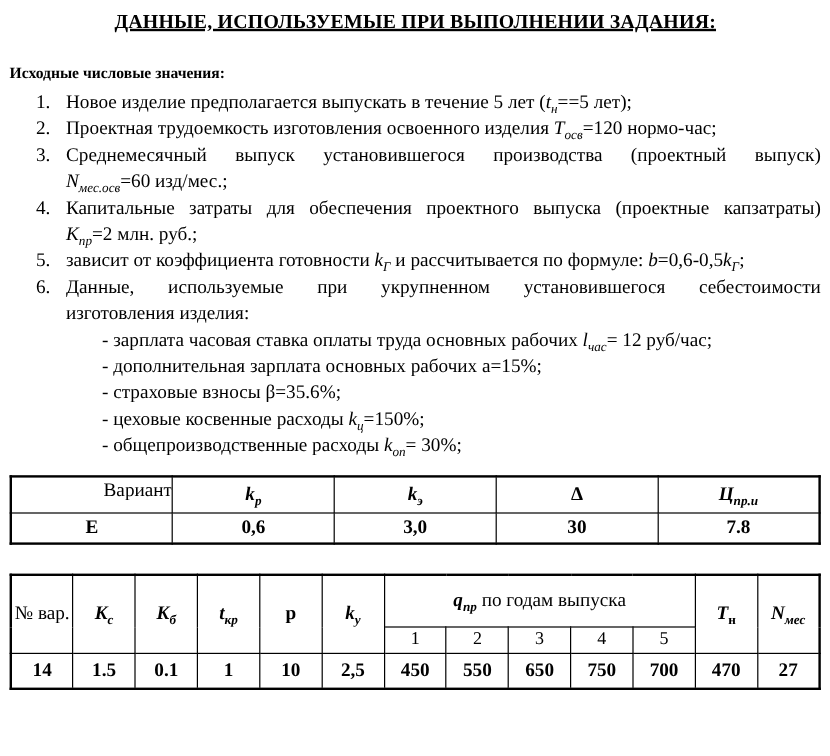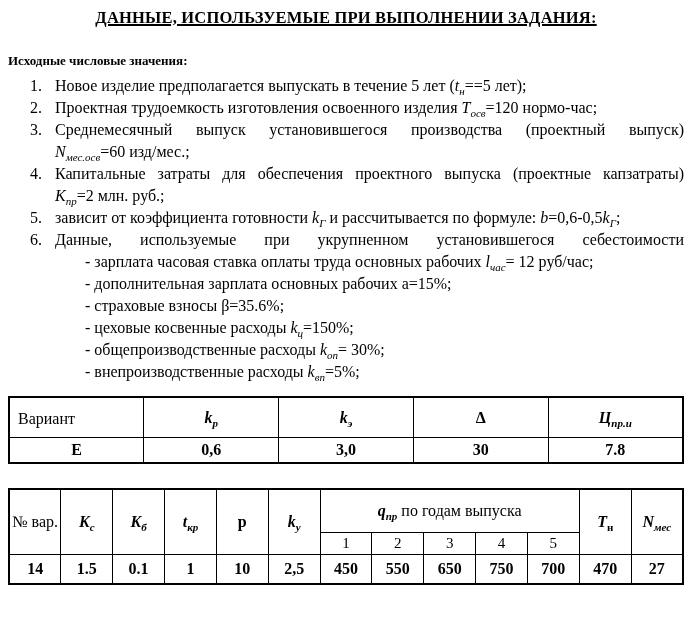--- a/index.html
+++ b/index.html
@@ -49,21 +49,21 @@
   td {
     border: 1.5px solid #000;
     text-align: center;
     vertical-align: middle;
     padding: 0;
     overflow: hidden;
   }
   .t1 { margin-top: 13px; }
   .t1 .hrow td { height: 27px; font-size: 16px; }
   .t1 .drow td { height: 24px; font-weight: bold; }
-  .t1 .left { text-align: left; padding-left: 8px; vertical-align: top; padding-top: 12px; }
+  .t1 .left { text-align: right; padding-left: 8px; vertical-align: top; padding-top: 2px; }
 
   .t2 { margin-top: 24px; }
   .t2 .h1 td { font-size: 16px; }
   .t2 td[rowspan] { height: 64px; }
   .t2 .qcell { height: 42px; font-size: 15.5px; }
   .t2 .h2 td { height: 21px; font-size: 15px; }
   .t2 .drow td { height: 28px; font-weight: bold; font-size: 16px; }
   .t2 .small { font-size: 15px; }
 </style>
 </head>
@@ -107,28 +107,28 @@
       <div class="li">
         <span class="num">5.</span>
         <div class="txt">
           <div class="line"><span>зависит от коэффициента готовности </span><span class="it">k</span><sub class="it">Г</sub><span> и рассчитывается по формуле: </span><span class="it">b</span><span>=0,6-0,5</span><span class="it">k</span><sub class="it">Г</sub><span>;</span></div>
         </div>
       </div>
       <div class="li">
         <span class="num">6.</span>
         <div class="txt">
           <div class="line jl"><span>Данные, используемые при укрупненном установившегося себестоимости</span></div>
+          <div class="line"><span>изготовления изделия:</span></div>
         </div>
       </div>
       <div class="dash"><span>- зарплата часовая ставка оплаты труда основных рабочих </span><span class="it">l</span><sub class="it">час</sub><span>= 12 руб/час;</span></div>
       <div class="dash"><span>- дополнительная зарплата основных рабочих а=15%;</span></div>
       <div class="dash"><span>- страховые взносы β=35.6%;</span></div>
       <div class="dash"><span>- цеховые косвенные расходы </span><span class="it">k</span><sub class="it">ц</sub><span>=150%;</span></div>
       <div class="dash"><span>- общепроизводственные расходы </span><span class="it">k</span><sub class="it">оп</sub><span>= 30%;</span></div>
-      <div class="dash"><span>- внепроизводственные расходы </span><span class="it">k</span><sub class="it">вп</sub><span>=5%;</span></div>
     </div>
 
   <table class="t1">
     <colgroup>
       <col style="width:20%">
         <col style="width:20%">
         <col style="width:20%">
         <col style="width:20%">
         <col style="width:20%">
     </colgroup>

